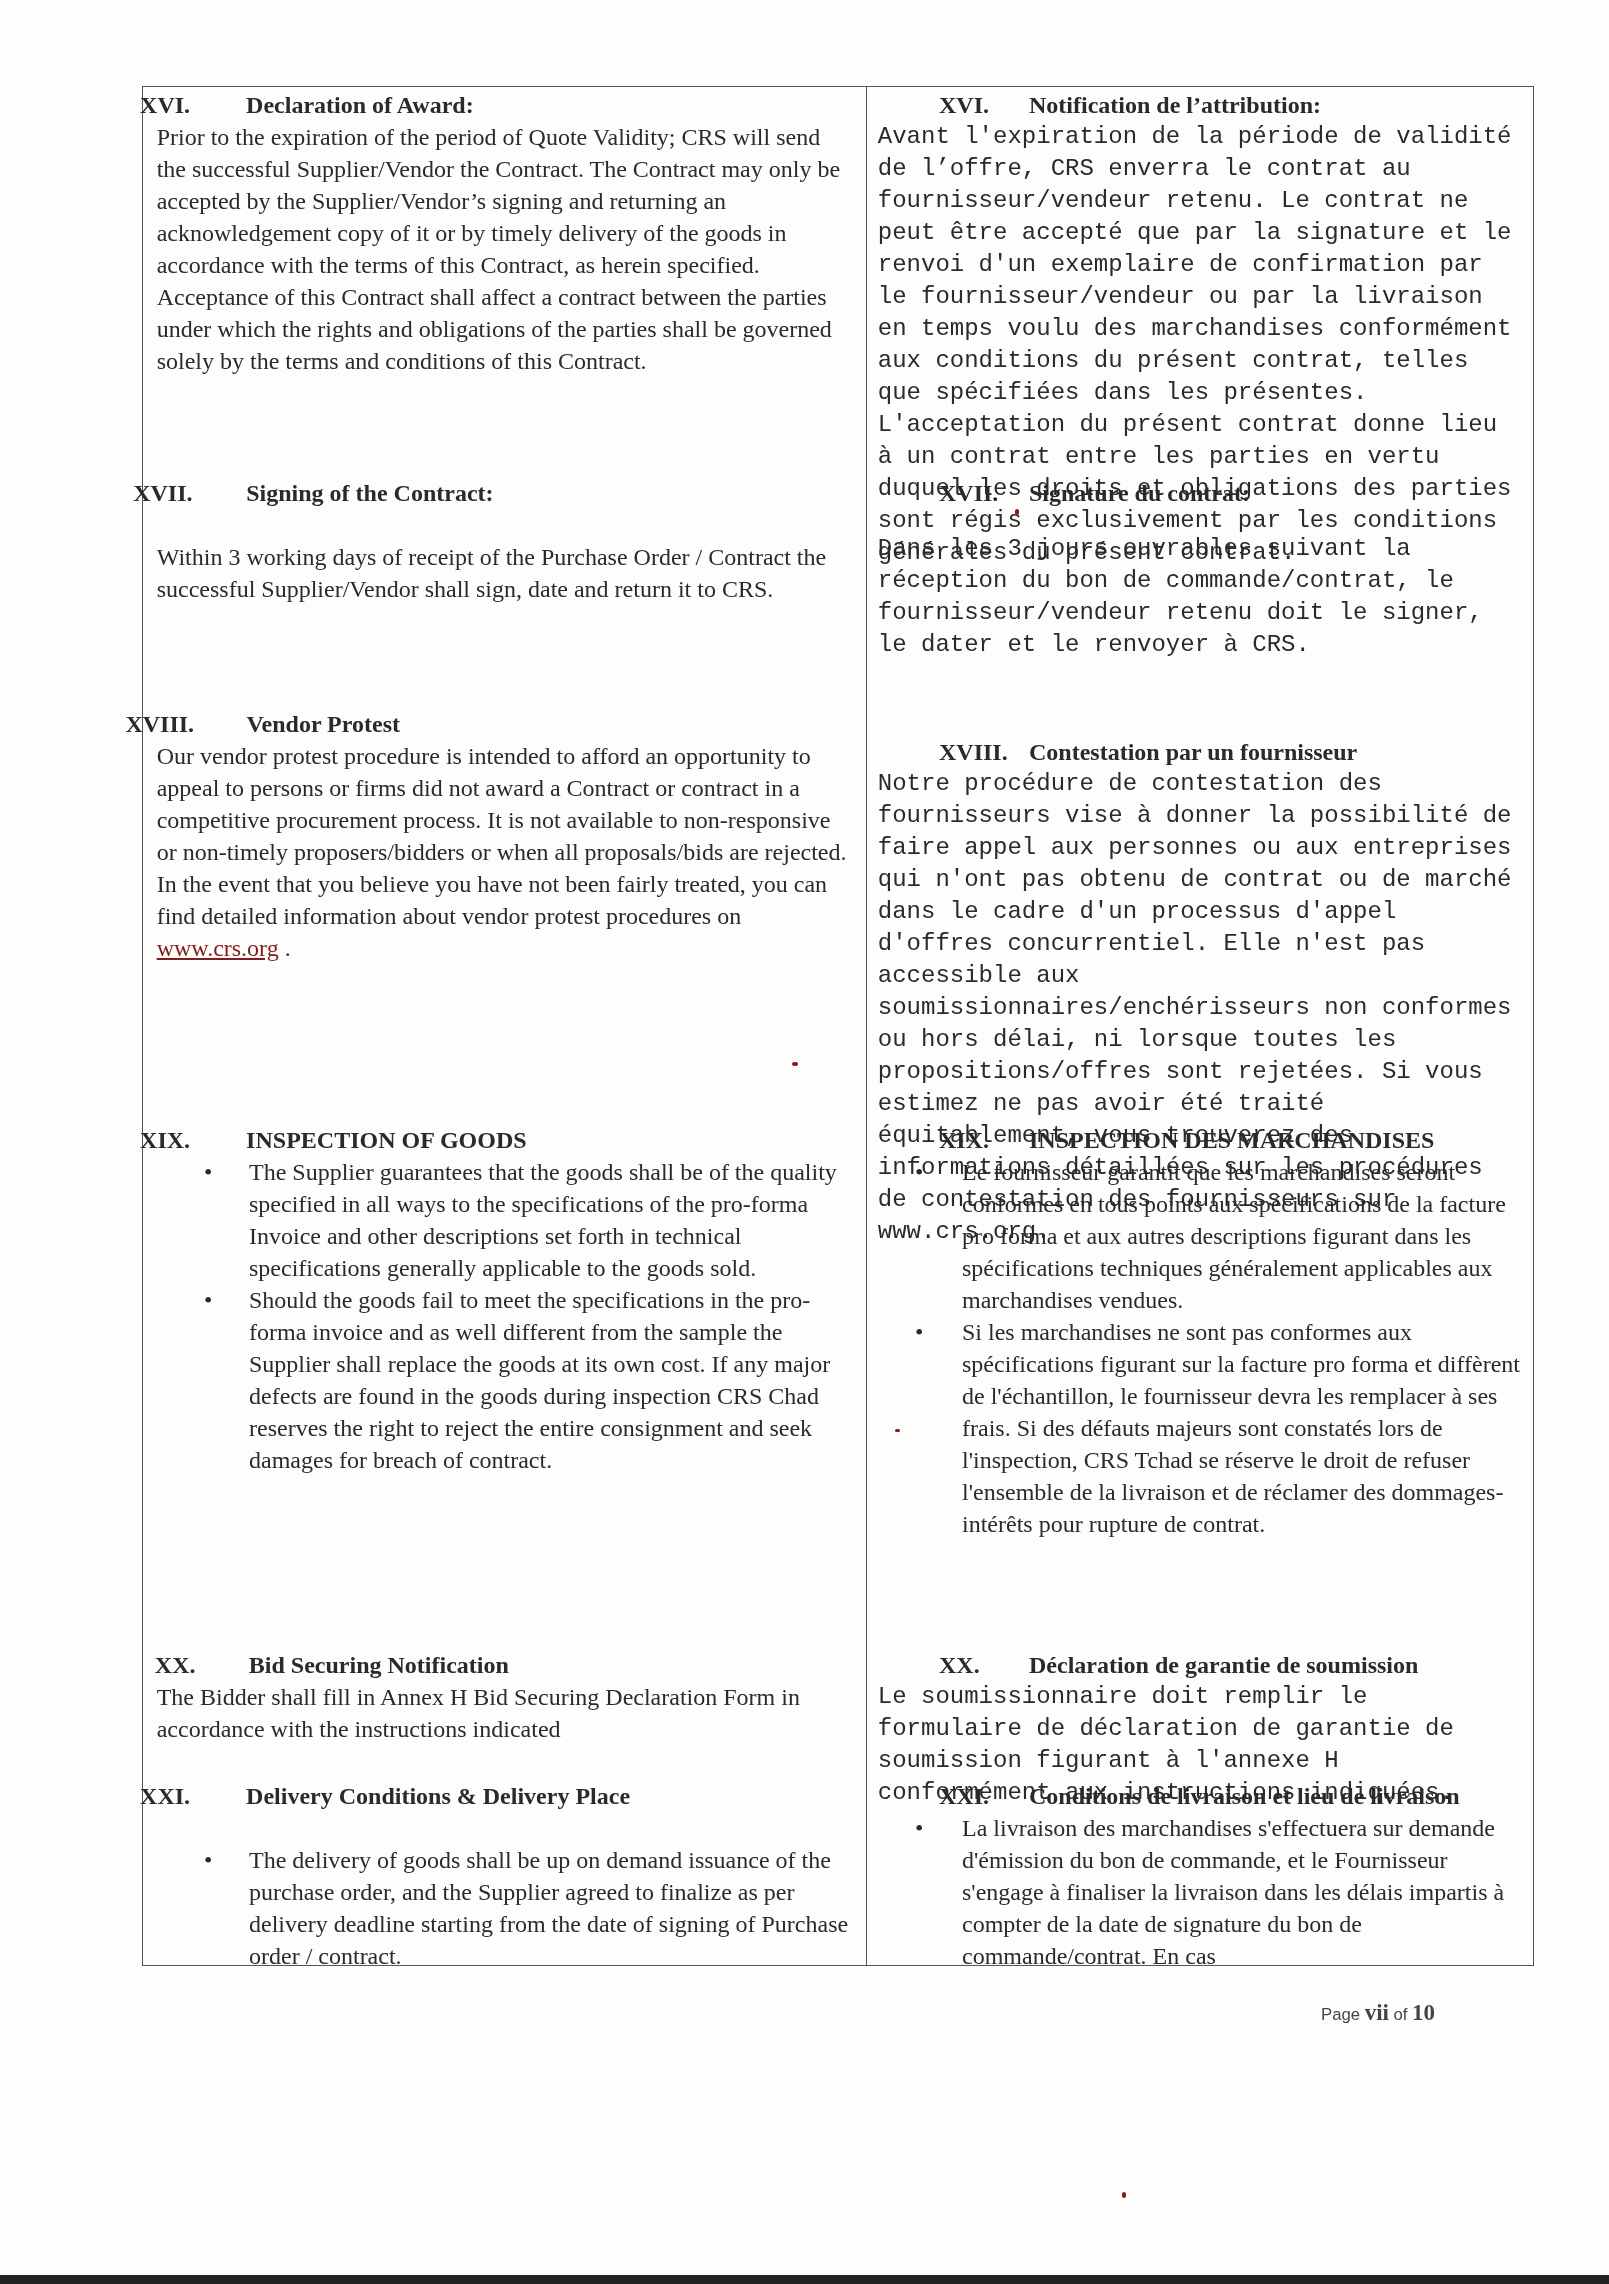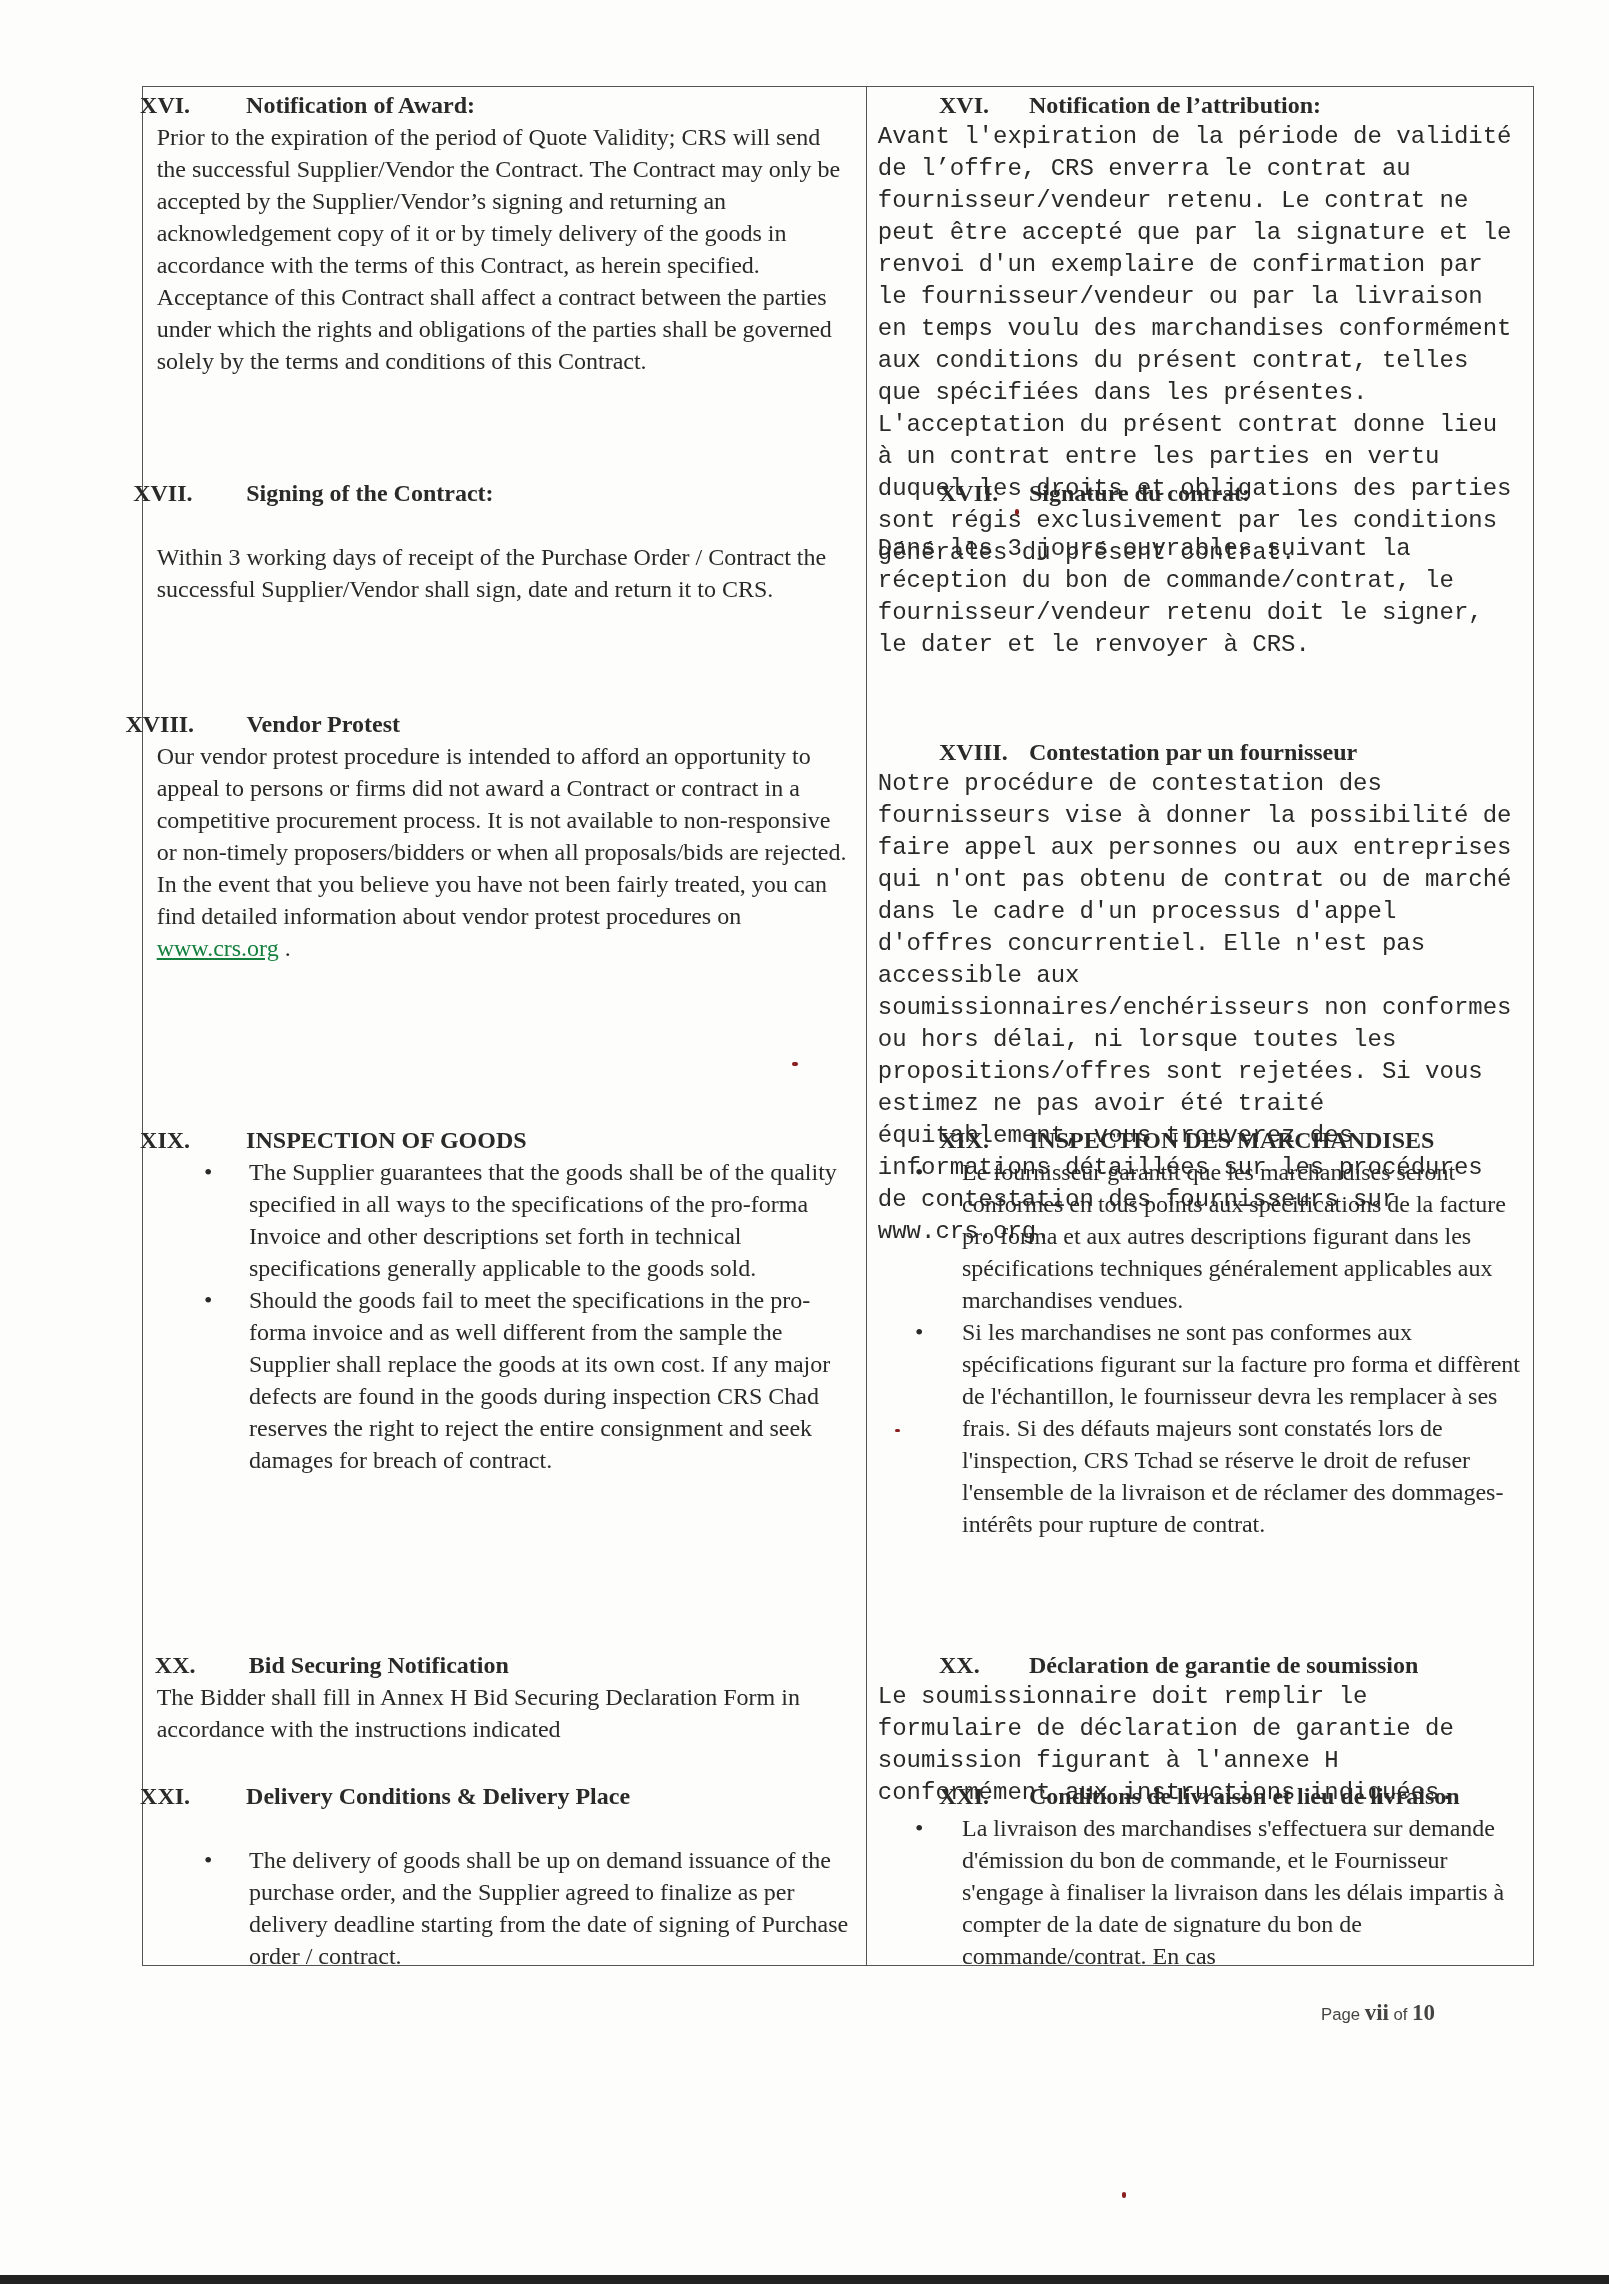--- a/index.html
+++ b/index.html
@@ -24,35 +24,35 @@
   .fr .num { width: 90px; }
   .en .heading { margin-left: -2.9px; }
   .fr .heading { padding-left: 71px; }
   .para { margin: 0; padding: 0 13.7px; }
   .fr .para { padding: 0 9.8px; font-family: Liberation Mono, monospace; }
   .bullets { margin: 0; padding: 0; list-style: none; }
   .bullets li { position: relative; padding-left: 106px; padding-right: 9.8px; }
   .fr .bullets li { padding-left: 94px; }
   .bullets li .dot { position: absolute; left: 61px; top: 0; }
   .fr .bullets li .dot { left: 47px; }
-  .link { color: #15803d; text-decoration: underline; }
+  .link { color: #7f1d1d; text-decoration: underline; }
   .footer { position: absolute; left: 1321px; top: 2000px; font-family: "Liberation Sans", "DejaVu Sans", sans-serif; font-size: 16.7px; color: #444; }
   .footer b { font-family: "Liberation Serif", serif; font-size: 23px; margin-top: 20px; }
   .bottom-bar { position: absolute; left: 0; right: 0; bottom: 0; height: 9.8px; background: #222; }
   .speck { position: absolute; width: 3.9px; height: 5.9px; background: #8a1e1e; border-radius: 2px; }
 </style>
 </head>
 <body>
 
 <div class="page-table">
   <div class="col-divider"></div>
 
   <div class="col col-en en">
     <div class="sec" style="top:2px">
-      <div class="heading"><span class="num">XVI.</span><span>Notification of Award:</span></div>
+      <div class="heading"><span class="num">XVI.</span><span>Declaration of Award:</span></div>
       <p class="para">Prior to the expiration of the period of Quote Validity; CRS will send the successful Supplier/Vendor the Contract. The Contract may only be accepted by the Supplier/Vendor’s signing and returning an acknowledgement copy of it or by timely delivery of the goods in accordance with the terms of this Contract, as herein specified. Acceptance of this Contract shall affect a contract between the parties under which the rights and obligations of the parties shall be governed solely by the terms and conditions of this Contract.</p>
     </div>
 
     <div class="sec" style="top:390px">
       <div class="heading" style="margin-left:-9.8px"><span class="num" style="width:113px">XVII.</span><span>Signing of the Contract:</span></div>
       <p class="para" style="margin-top:32px">Within 3 working days of receipt of the Purchase Order / Contract the successful Supplier/Vendor shall sign, date and return it to CRS.</p>
     </div>
 
     <div class="sec" style="top:621px">
       <div class="heading" style="margin-left:-17.6px"><span class="num" style="width:121px">XVIII.</span><span>Vendor Protest</span></div>

